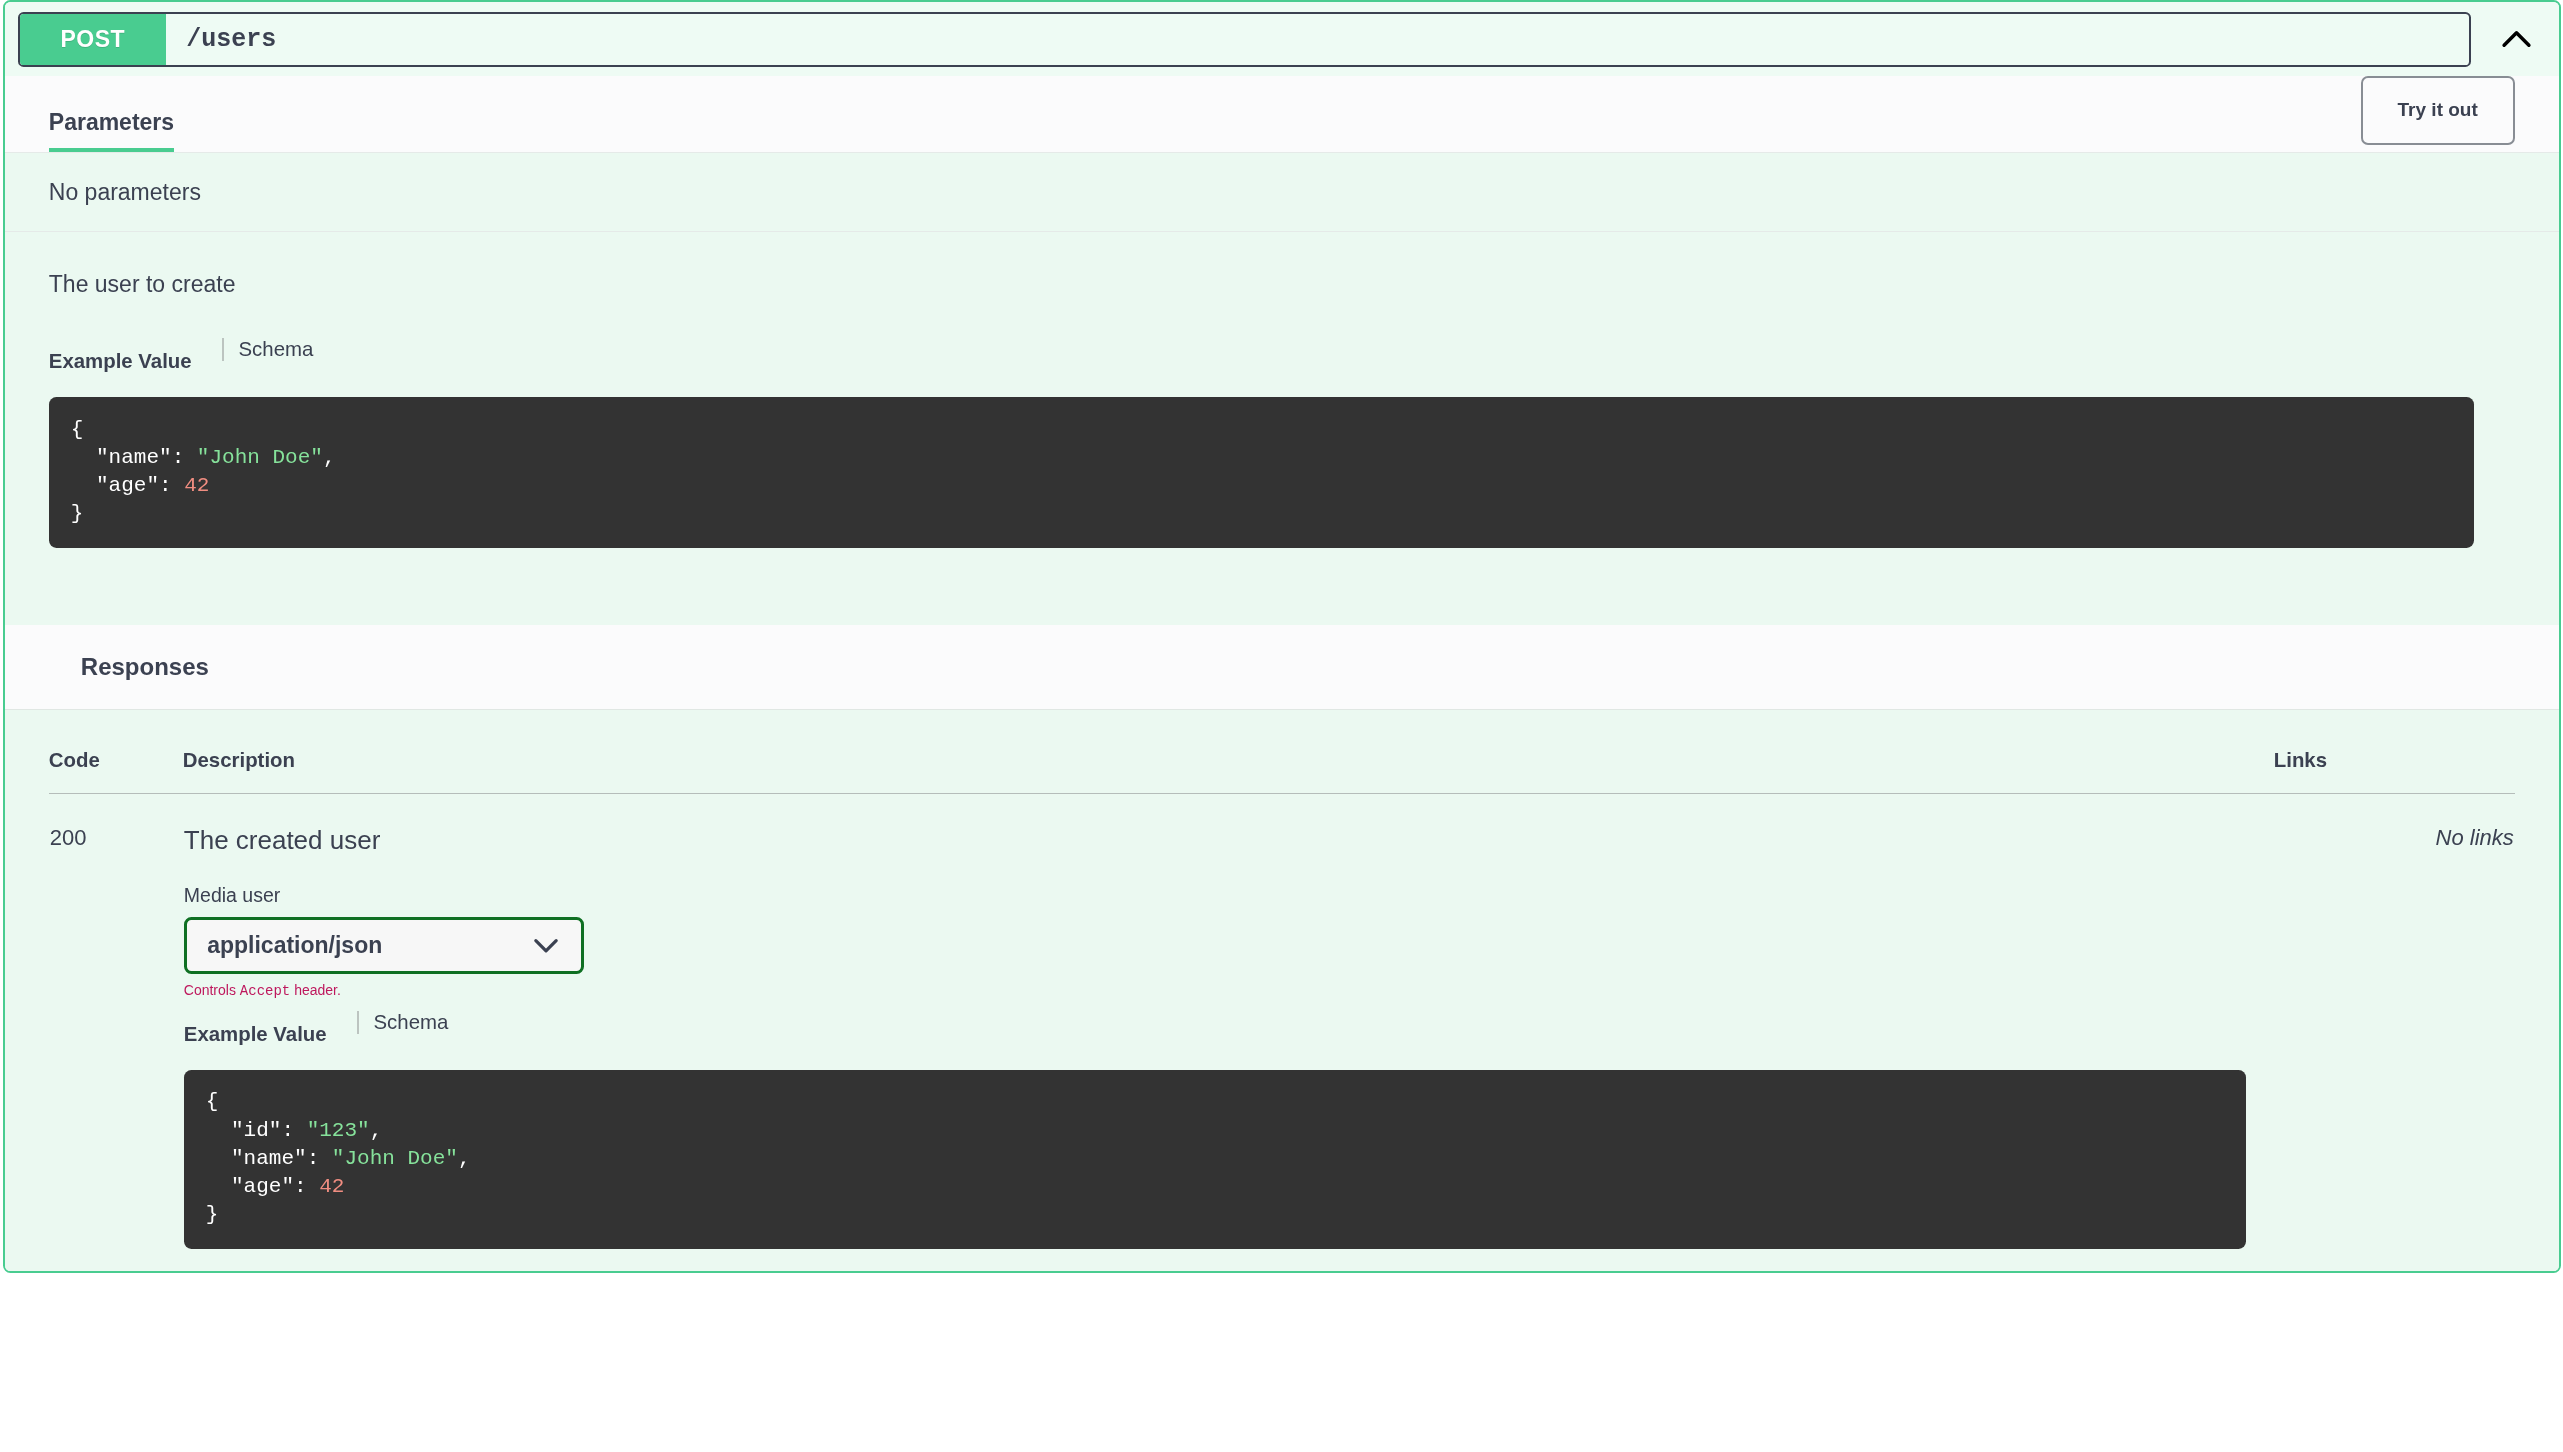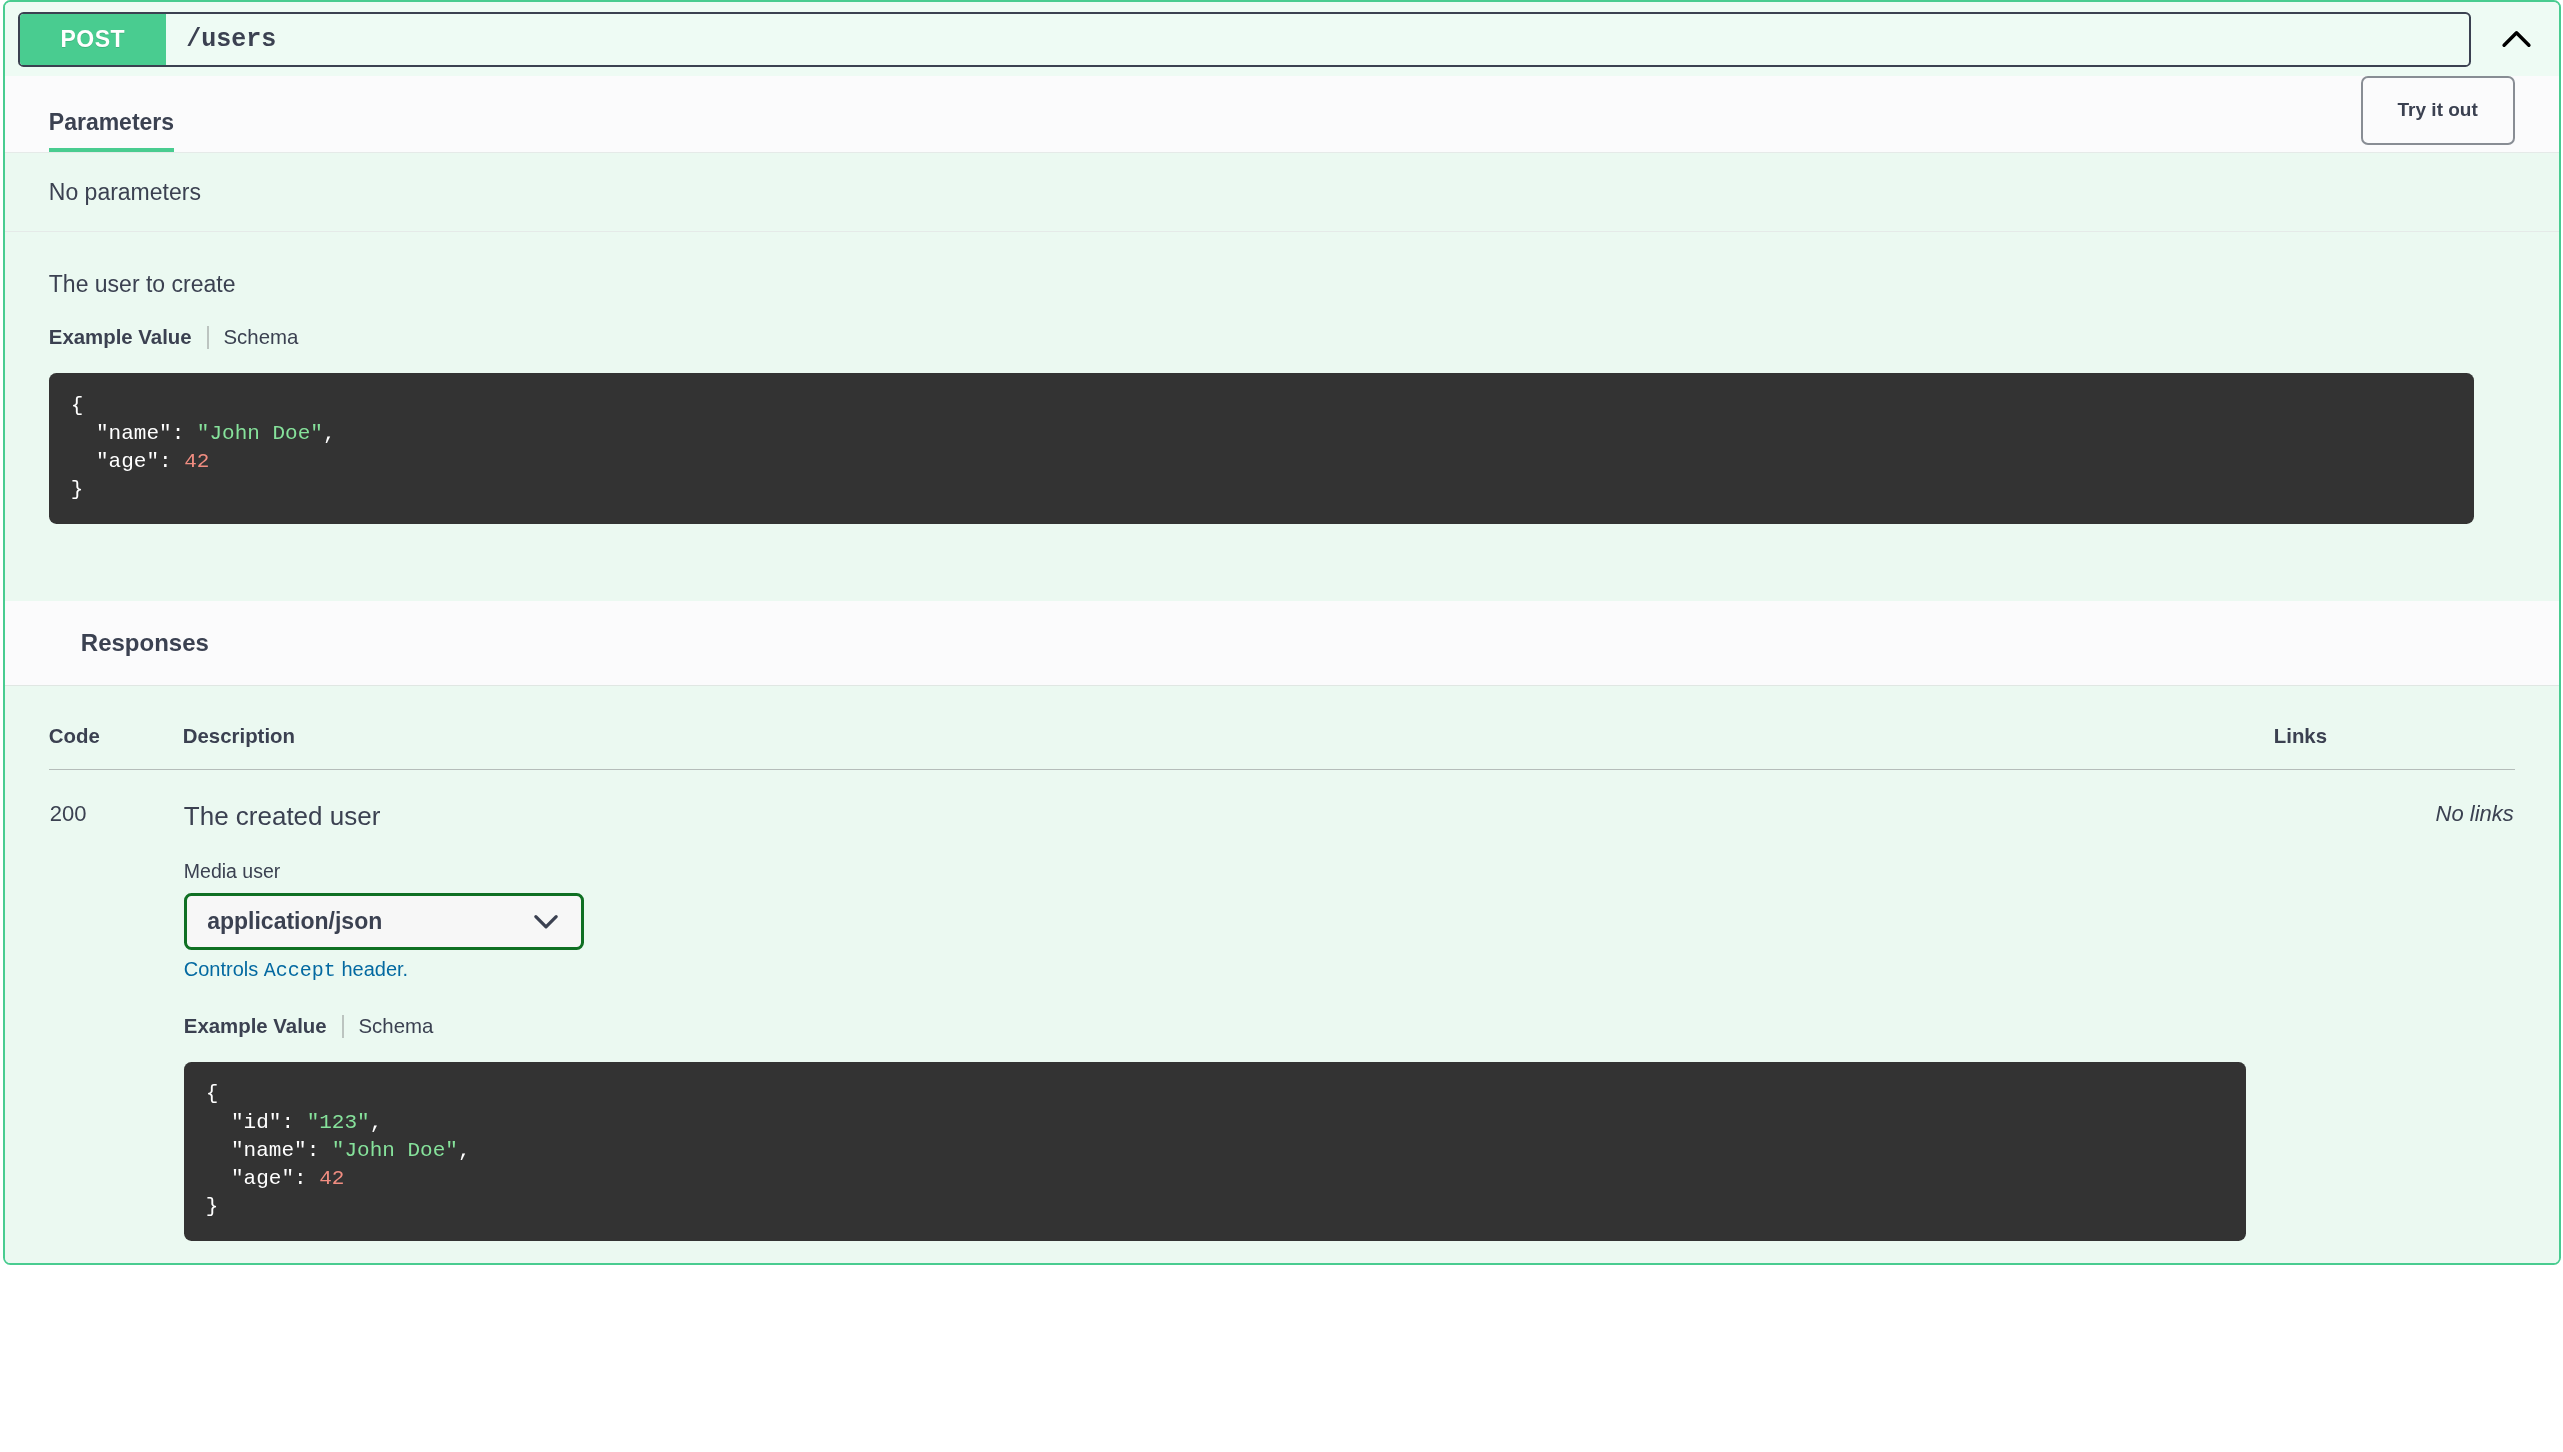--- a/index.html
+++ b/index.html
@@ -201,21 +201,22 @@
   }
   .ex-tabs {
     display: flex;
     align-items: center;
     font-size: 20.4px;
     margin-bottom: 24px;
   }
   .ex-tab-active {
     font-weight: bold;
     color: #3b4151;
-    padding-right: 15px;
+    padding-right: 30px;
+    margin-top: 24px;
   }
   .ex-divider {
     width: 1.9px;
     height: 23px;
     background: #bcc4c0;
   }
   .ex-tab {
     color: #3b4151;
     padding-left: 15px;
     cursor: pointer;
@@ -287,24 +288,23 @@
     font-size: 26px;
     color: #3b4151;
     margin-bottom: 28px;
   }
   .media-label {
     font-size: 19.5px;
     color: #3b4151;
     margin-bottom: 9.3px;
   }
   .accept-hint {
-    font-size: 20px;
-    color: #0369a1;
+    font-size: 14px;
+    color: #be185d;
     margin-top: 8.3px;
-    margin-bottom: 33px;
   }
   .accept-hint .mono { font-family: "Liberation Mono", monospace; }
 </style>
 </head>
 <body>
 
 <div class="opblock">
 
   <div class="opblock-summary">
     <div class="method-wrap">

